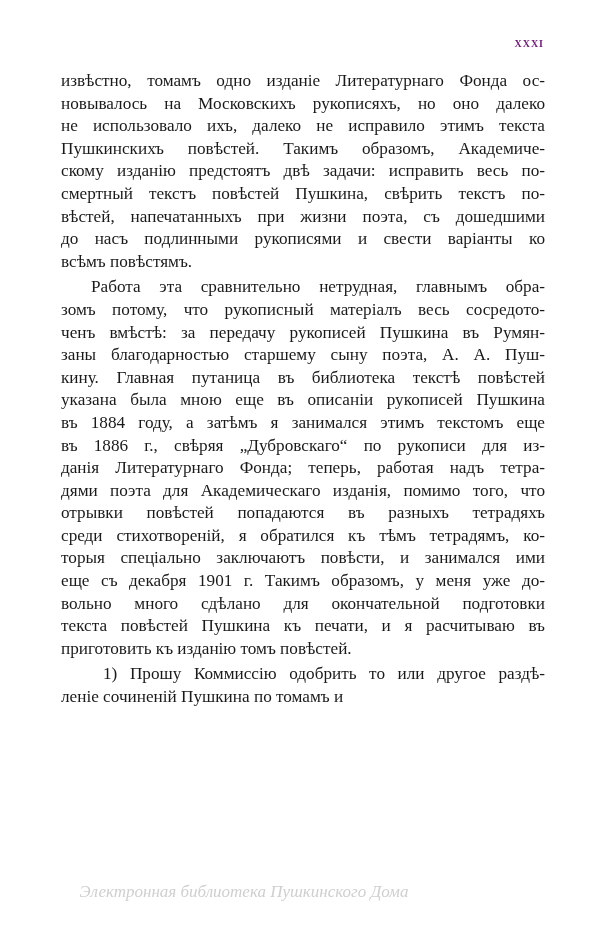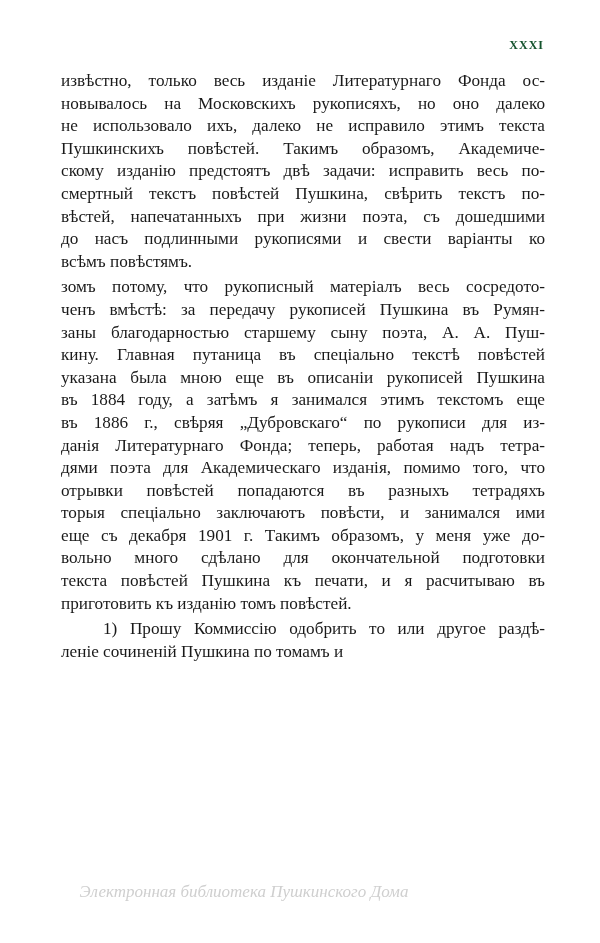--- a/index.html
+++ b/index.html
@@ -2,21 +2,21 @@
 <html><head>
 <meta charset="utf-8">
 <style>
   html, body { margin:0; padding:0; }
   body {
     width:600px; height:943px; background:#ffffff; position:relative; overflow:hidden;
     font-family: "Liberation Serif", "DejaVu Serif", serif; color:#1a1a1a;
   }
   .page-number {
     position:absolute; top:38px; right:56px;
-    font-size:12px; font-weight:bold; letter-spacing:1px; color:#14532d;
+    font-size:10px; font-weight:bold; letter-spacing:1px; color:#701a75;
   }
   .text-body {
     position:absolute; left:61px; top:70px; width:484px;
   }
   .line {
     display:block; height:22.6px; line-height:22.6px;
     font-size:17.2px; white-space:nowrap;
     text-align:justify; text-align-last:justify;
   }
   .line.last { text-align-last:left; }
@@ -30,43 +30,45 @@
   }
 </style>
 </head>
 <body>
 
 <div class="page-number">XXXI</div>
 
 <div class="text-body">
 
   <div>
-    <span class="line">извѣстно, только весь изданіе Литературнаго Фонда ос-</span>
+    <span class="line">извѣстно, томамъ одно изданіе Литературнаго Фонда ос-</span>
     <span class="line">новывалось на Московскихъ рукописяхъ, но оно далеко</span>
     <span class="line">не использовало ихъ, далеко не исправило этимъ текста</span>
     <span class="line">Пушкинскихъ повѣстей. Такимъ образомъ, Академиче-</span>
     <span class="line">скому изданію предстоятъ двѣ задачи: исправить весь по-</span>
     <span class="line">смертный текстъ повѣстей Пушкина, свѣрить текстъ по-</span>
     <span class="line">вѣстей, напечатанныхъ при жизни поэта, съ дошедшими</span>
     <span class="line">до насъ подлинными рукописями и свести варіанты ко</span>
     <span class="line last">всѣмъ повѣстямъ.</span>
   </div>
   <div class="para-gap"></div>
 
   <div>
+    <span class="line indent">Работа эта сравнительно нетрудная, главнымъ обра-</span>
     <span class="line">зомъ потому, что рукописный матеріалъ весь сосредото-</span>
     <span class="line">ченъ вмѣстѣ: за передачу рукописей Пушкина въ Румян-</span>
     <span class="line">заны благодарностью старшему сыну поэта, А. А. Пуш-</span>
-    <span class="line">кину. Главная путаница въ спеціально текстѣ повѣстей</span>
+    <span class="line">кину. Главная путаница въ библиотека текстѣ повѣстей</span>
     <span class="line">указана была мною еще въ описаніи рукописей Пушкина</span>
     <span class="line">въ 1884 году, а затѣмъ я занимался этимъ текстомъ еще</span>
     <span class="line">въ 1886 г., свѣряя „Дубровскаго“ по рукописи для из-</span>
     <span class="line">данія Литературнаго Фонда; теперь, работая надъ тетра-</span>
     <span class="line">дями поэта для Академическаго изданія, помимо того, что</span>
     <span class="line">отрывки повѣстей попадаются въ разныхъ тетрадяхъ</span>
+    <span class="line">среди стихотвореній, я обратился къ тѣмъ тетрадямъ, ко-</span>
     <span class="line">торыя спеціально заключаютъ повѣсти, и занимался ими</span>
     <span class="line">еще съ декабря 1901 г. Такимъ образомъ, у меня уже до-</span>
     <span class="line">вольно много сдѣлано для окончательной подготовки</span>
     <span class="line">текста повѣстей Пушкина къ печати, и я расчитываю въ</span>
     <span class="line last">приготовить къ изданію томъ повѣстей.</span>
   </div>
   <div class="para-gap"></div>
 
 
   <div>

